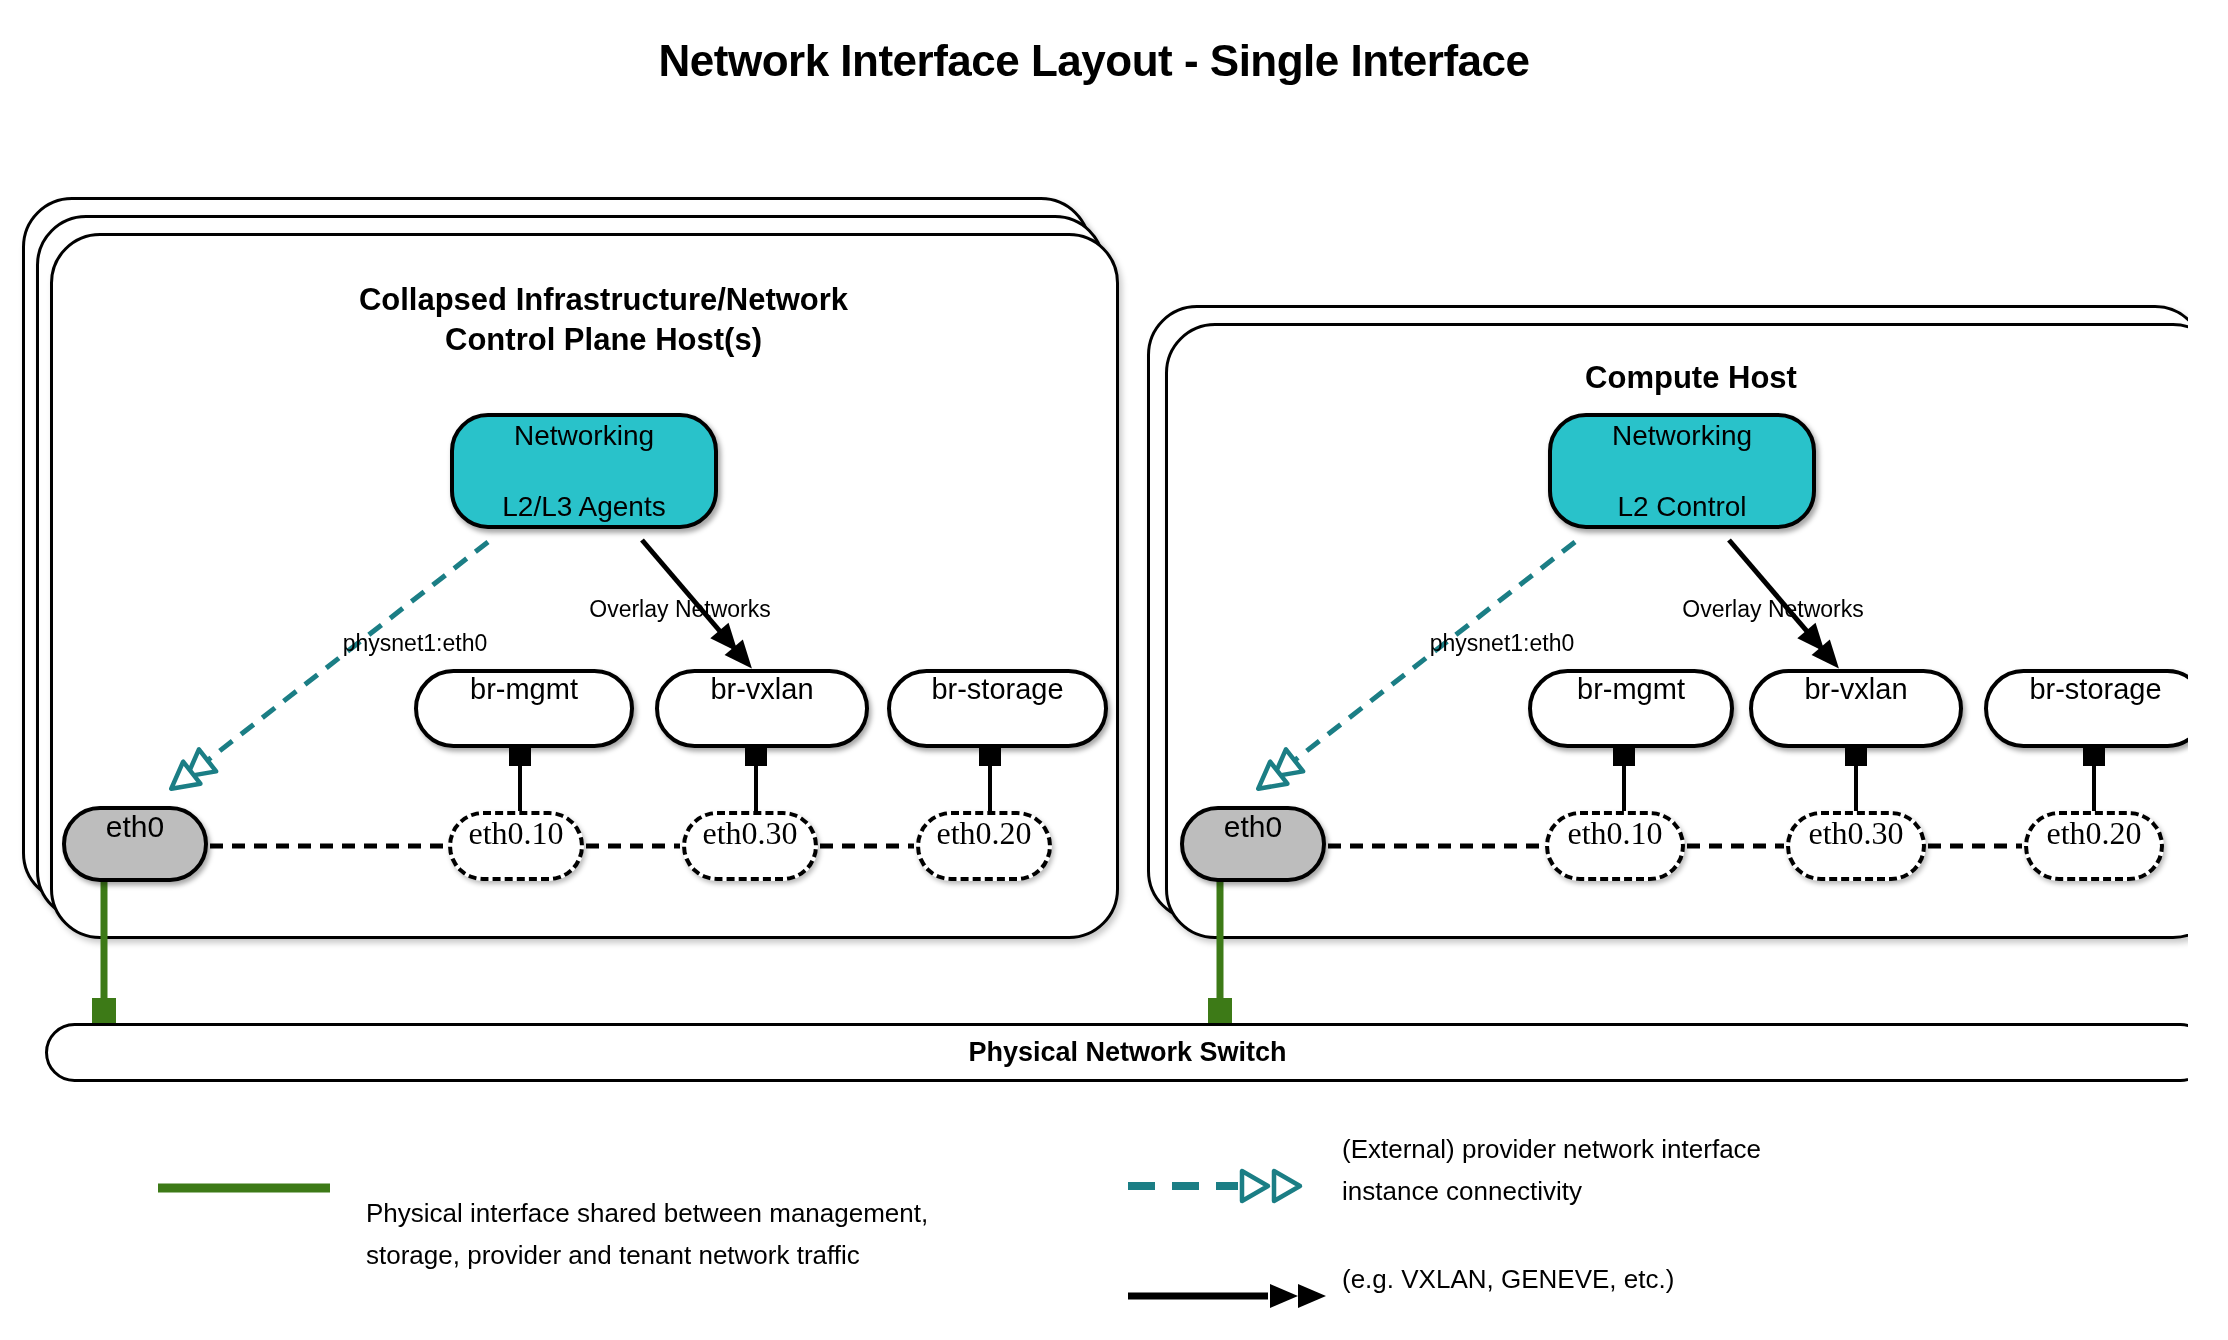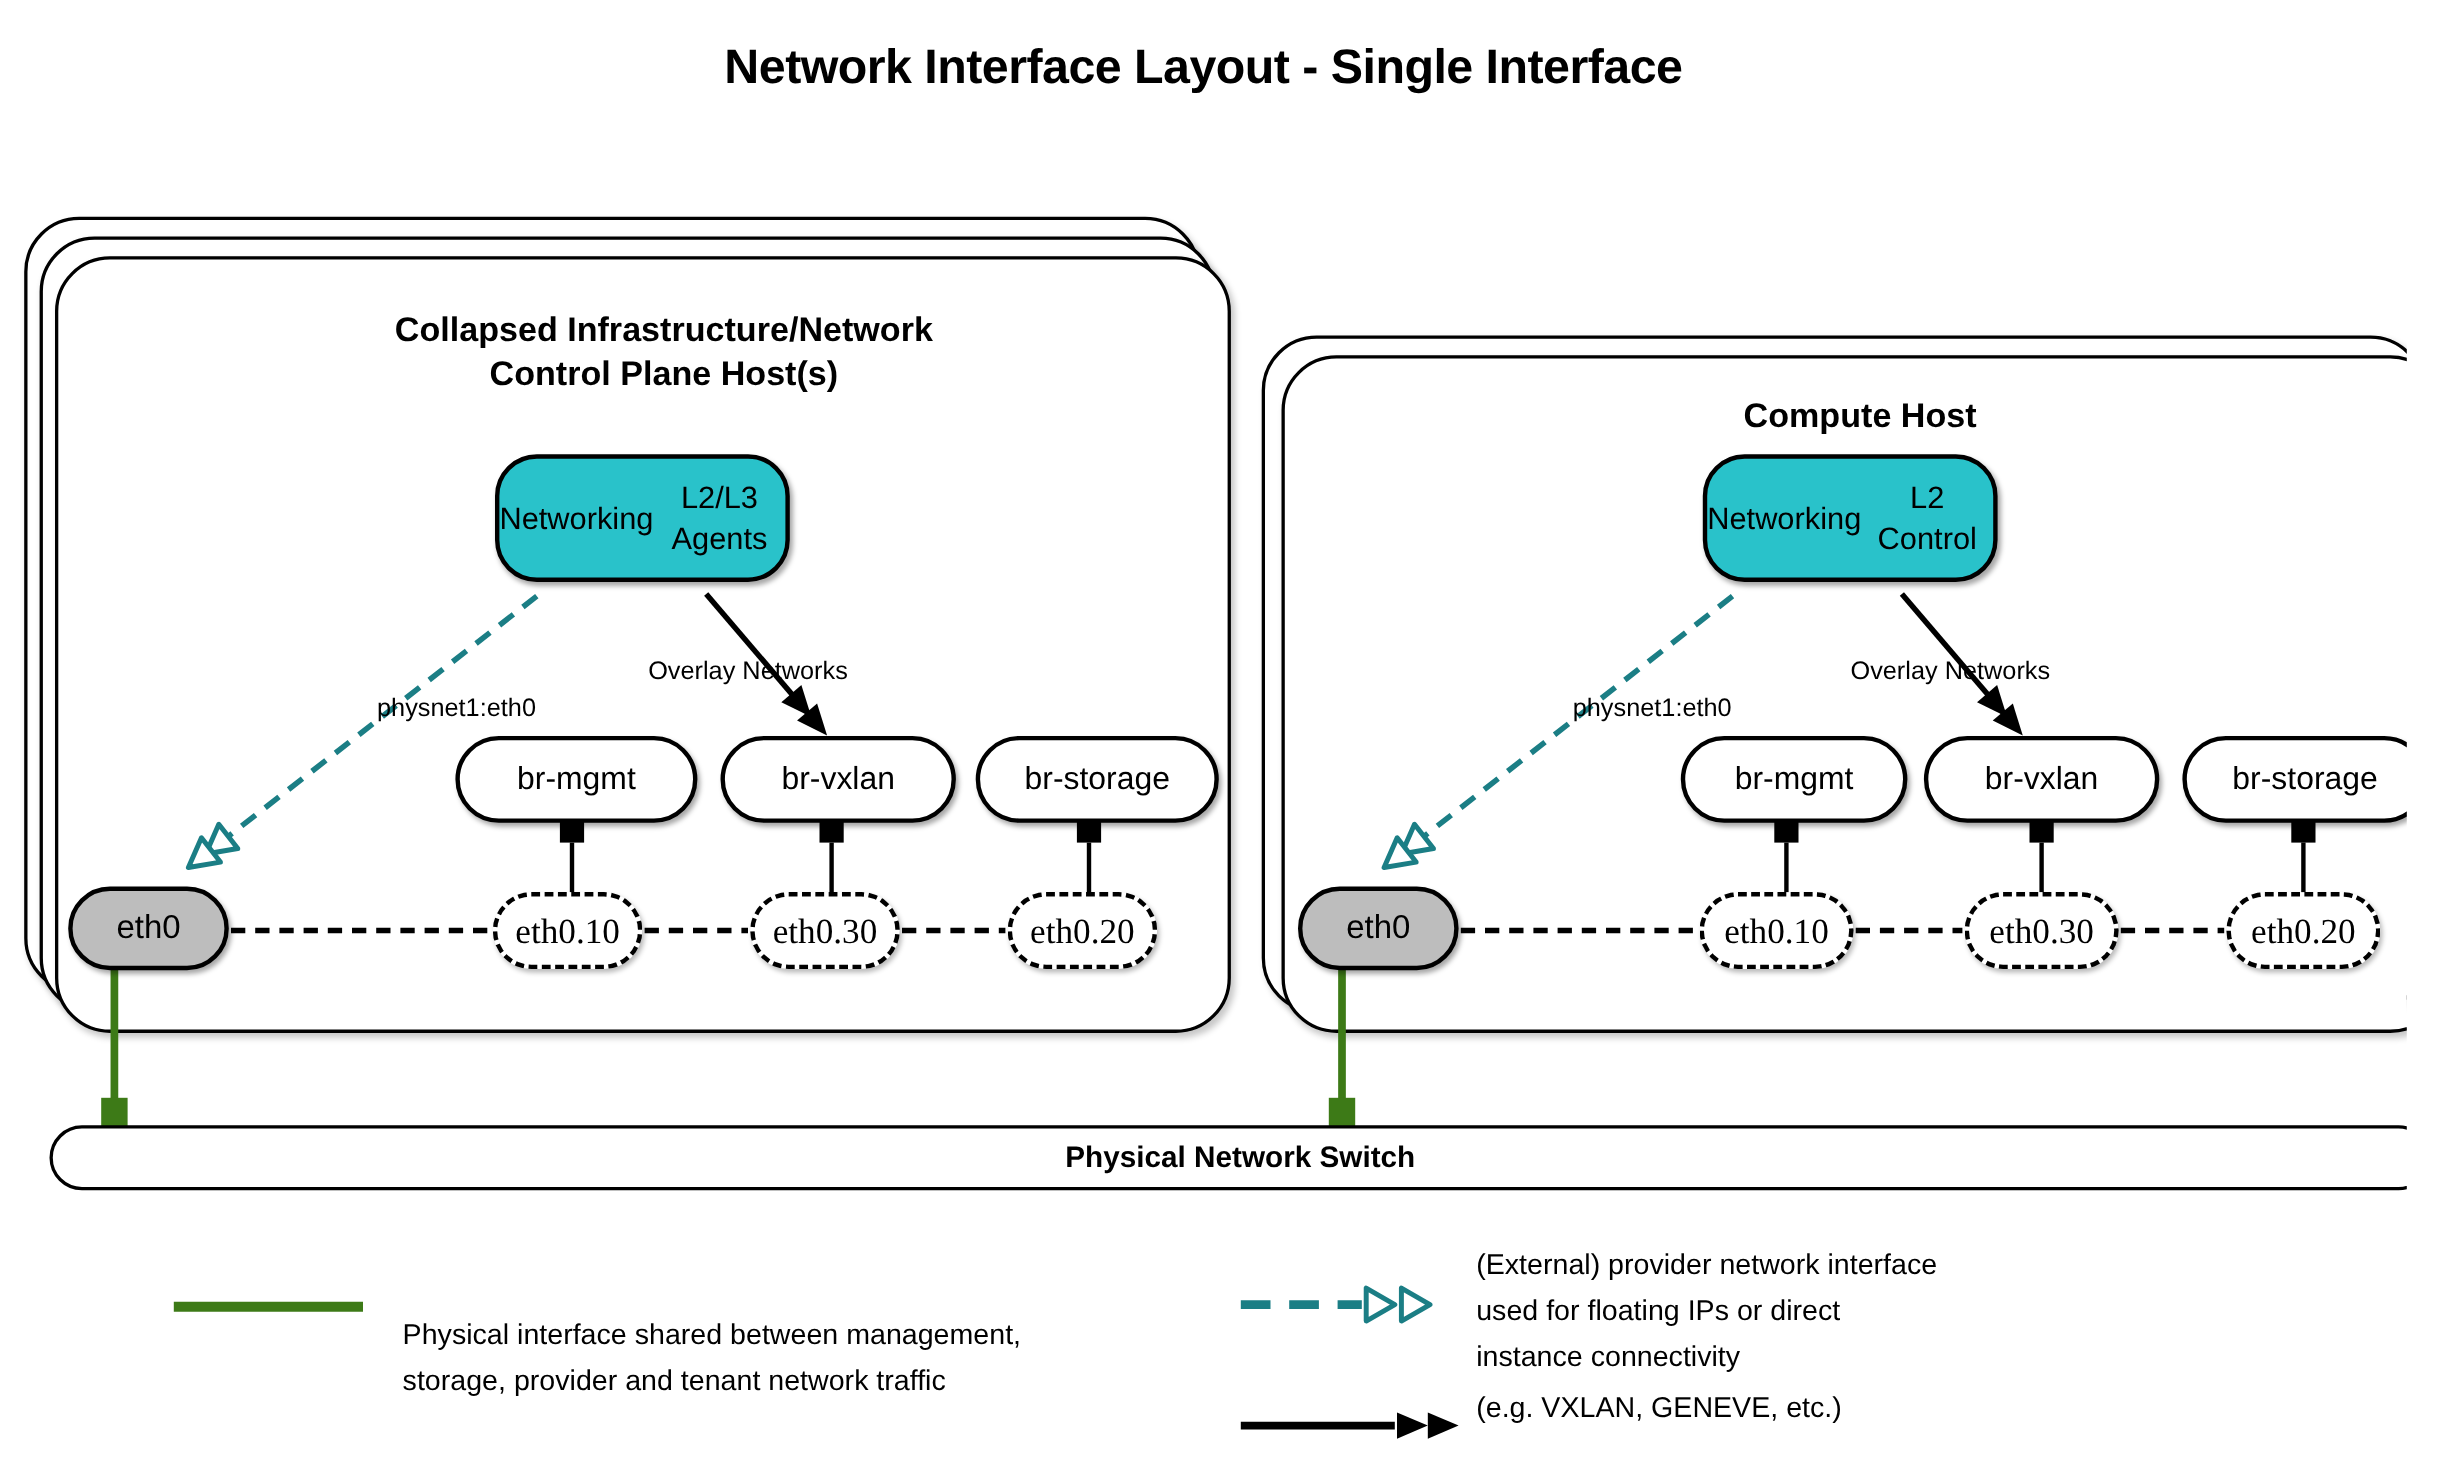--- a/index.html
+++ b/index.html
@@ -3,21 +3,21 @@
 <meta charset="utf-8">
 <style>
   html,body{margin:0;padding:0;background:#fff;}
   .canvas{position:relative;width:2188px;height:1340px;background:#fff;overflow:hidden;
           font-family:"Liberation Sans",sans-serif;color:#000;}
   .diagram-title{position:absolute;top:36px;left:0;width:100%;text-align:center;
                  font-size:44px;font-weight:700;letter-spacing:-.5px;}
   .host-layer{position:absolute;background:#fff;border:3.5px solid #000;border-radius:50px;
               box-shadow:3px 4px 6px rgba(0,0,0,.22);}
   .host-title{position:absolute;text-align:center;font-weight:700;font-size:31px;line-height:40px;}
-  .node{position:absolute;display:flex;flex-direction:row;align-items:center;justify-content:center;
+  .node{position:absolute;display:flex;flex-direction:column;align-items:center;justify-content:space-between;
         text-align:center;background:#fff;border:4px solid #000;
         box-shadow:2.5px 3.5px 5px rgba(0,0,0,.35);box-sizing:border-box;}
   .agent{background:var(--teal-fill,#29c2ca);border-radius:38px;font-size:28px;line-height:37px;}
   .bridge{border-radius:40px;font-size:29px;}
   .eth{background:var(--gray-fill,#bdbdbd);border-radius:38px;font-size:30px;}
   .subif{border-style:dashed;border-radius:35px;font-size:32px;box-shadow:2px 3px 5px rgba(0,0,0,.28);font-family:Liberation Serif, serif;}
   .arrow-label{position:absolute;font-size:23px;text-align:center;}
   .switch-bar{position:absolute;left:45px;top:1023px;width:2165px;height:59px;background:#fff;
               border:3.5px solid #000;border-radius:30px;box-sizing:border-box;
               display:flex;align-items:center;justify-content:center;
@@ -183,20 +183,19 @@
   <div class="switch-bar">
     <span>Physical Network Switch</span>
   </div>
 
   <div class="legend-text" style="left:366px;top:1192px;">
     <div>Physical interface shared between management,</div>
     <div>storage, provider and tenant network traffic</div>
   </div>
   <div class="legend-text" style="left:1342px;top:1128px;">
     <div>(External) provider network interface</div>
-    <div>used for floating IPs or direct</div>
     <div>instance connectivity</div>
   </div>
   <div class="legend-text" style="left:1342px;top:1258px;">
     <div>(e.g. VXLAN, GENEVE, etc.)</div>
   </div>
 
 </div>
 
 </body></html>

